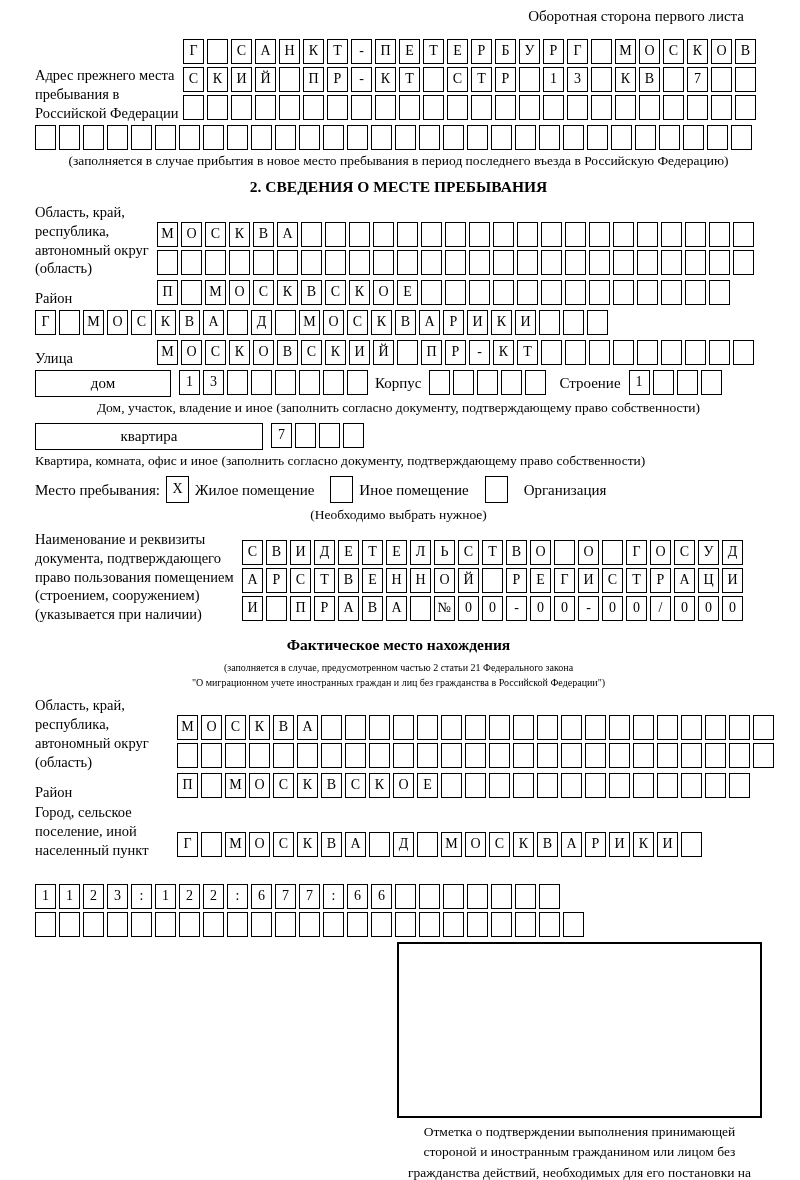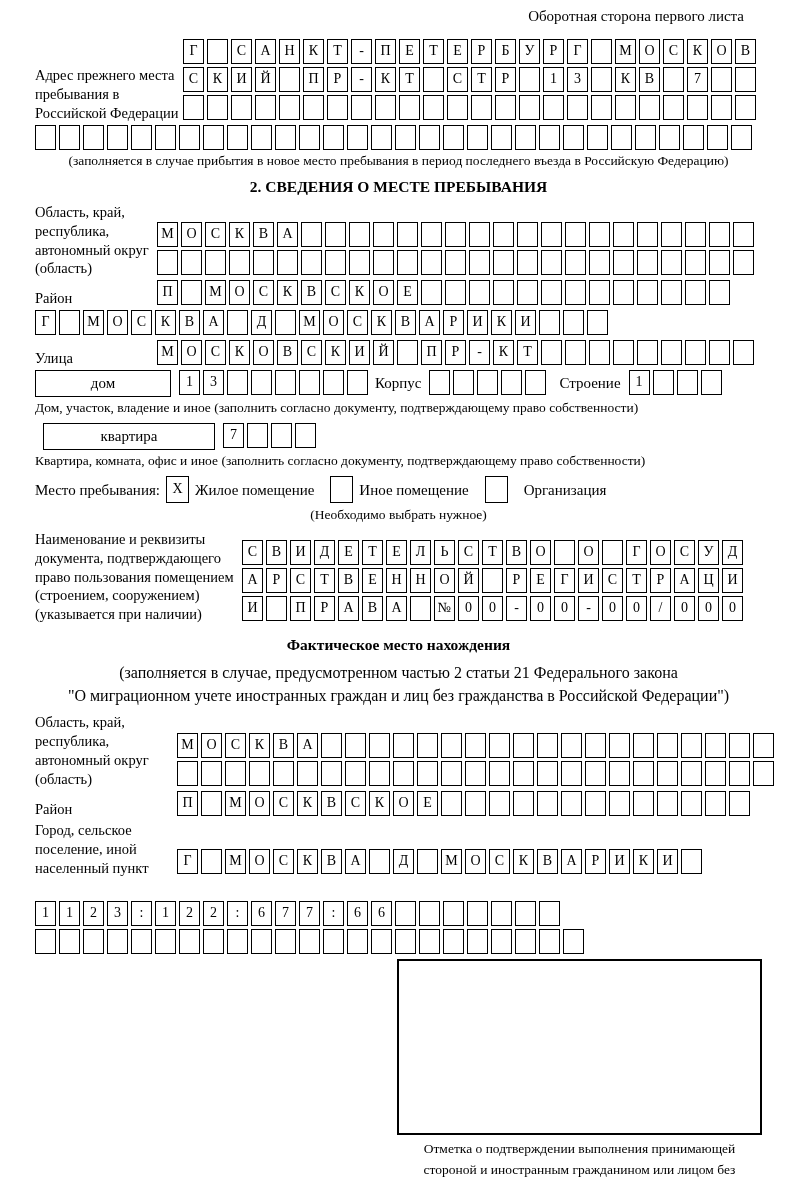--- a/index.html
+++ b/index.html
@@ -19,30 +19,30 @@
   .sec-title{font-weight:bold;font-size:15.5px;text-align:center;margin:8px 0 7px 0;}
 
   .w170{width:148px;flex:0 0 148px;}
   .w120{width:122px;flex:0 0 122px;}
   .w205{width:207px;flex:0 0 207px;}
   .w140{width:142px;flex:0 0 142px;}
 
   .namedbox{display:inline-block;box-sizing:border-box;border:1.6px solid #000;height:27px;
             text-align:center;font-size:15px;line-height:24px;vertical-align:top;margin-right:8px;}
   .box-dom{width:136px;}
-  .box-kv{width:172px;margin-left:8px;}
+  .box-kv{width:228px;}
   .inlinerow{margin:2px 0 2px 0;height:28px;white-space:nowrap;}
   .inline-label{display:inline-block;font-size:15px;vertical-align:top;line-height:27px;margin:0 8px 0 4px;}
 
   .stay-row{margin:4px 0 0 0;height:30px;white-space:nowrap;font-size:15px;}
   .stay-row .cell{width:23px;height:27px;line-height:24px;margin:0 6px;}
   .stay-label{display:inline-block;vertical-align:top;line-height:28px;}
   .gap1{margin-left:10px;}
 
-  .fact-cap{font-size:16px;text-align:center;line-height:1.45;}
+  .fact-cap{font-size:10px;text-align:center;line-height:1.45;}
 
   .stamp-wrap{margin-left:362px;width:365px;}
   .stamp-box{box-sizing:border-box;width:365px;height:176px;border:2px solid #000;}
   .stamp-cap{font-size:13.5px;text-align:center;line-height:1.5;margin-top:4px;}
 
   .mb2{margin-bottom:2px;} .mb4{margin-bottom:4px;} .mb6{margin-bottom:6px;}
   .cells-offset{margin-top:22px;}
 </style>
 </head>
 <body>
@@ -82,21 +82,21 @@
   </div>
 
   <div class="frow mb2">
     <div class="flabel w120">Улица</div>
     <div class="cellrow"><span class="cell">М</span><span class="cell">О</span><span class="cell">С</span><span class="cell">К</span><span class="cell">О</span><span class="cell">В</span><span class="cell">С</span><span class="cell">К</span><span class="cell">И</span><span class="cell">Й</span><span class="cell"></span><span class="cell">П</span><span class="cell">Р</span><span class="cell">-</span><span class="cell">К</span><span class="cell">Т</span><span class="cell"></span><span class="cell"></span><span class="cell"></span><span class="cell"></span><span class="cell"></span><span class="cell"></span><span class="cell"></span><span class="cell"></span><span class="cell"></span></div>
   </div>
 
   <div class="inlinerow">
     <span class="namedbox box-dom">дом</span><span class="cellwrap"><span class="cell">1</span><span class="cell">3</span><span class="cell"></span><span class="cell"></span><span class="cell"></span><span class="cell"></span><span class="cell"></span><span class="cell"></span></span><span class="inline-label">Корпус</span><span class="cellwrap"><span class="cell"></span><span class="cell"></span><span class="cell"></span><span class="cell"></span><span class="cell"></span></span><span class="inline-label gap1">Строение</span><span class="cellwrap"><span class="cell">1</span><span class="cell"></span><span class="cell"></span><span class="cell"></span></span>
   </div>
-  <div class="caption" style="text-align:left;">Дом, участок, владение и иное (заполнить согласно документу, подтверждающему право собственности)</div>
+  <div class="caption" style="text-align:center;">Дом, участок, владение и иное (заполнить согласно документу, подтверждающему право собственности)</div>
 
   <div class="inlinerow">
     <span class="namedbox box-kv">квартира</span><span class="cellwrap"><span class="cell">7</span><span class="cell"></span><span class="cell"></span><span class="cell"></span></span>
   </div>
   <div class="caption" style="text-align:left;">Квартира, комната, офис и иное (заполнить согласно документу, подтверждающему право собственности)</div>
 
   <div class="stay-row">
     <span class="stay-label">Место пребывания:</span><span class="cellwrap"><span class="cell">X</span></span><span class="stay-label">Жилое помещение</span><span class="cellwrap gap1"><span class="cell"></span></span><span class="stay-label">Иное помещение</span><span class="cellwrap gap1"><span class="cell"></span></span><span class="stay-label gap1">Организация</span>
   </div>
   <div class="caption">(Необходимо выбрать нужное)</div>

